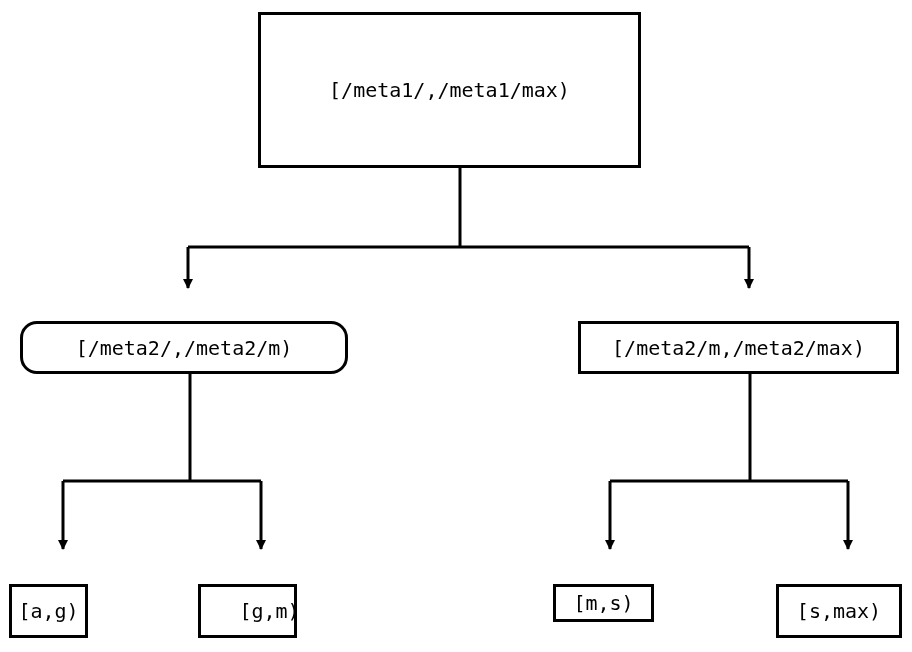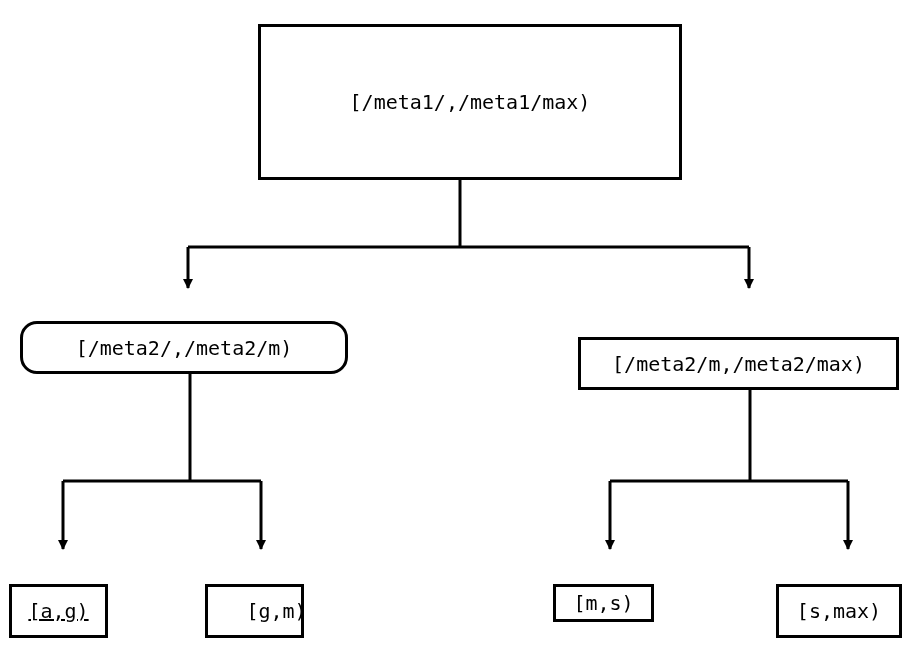--- a/index.html
+++ b/index.html
@@ -43,49 +43,47 @@
     font-family: "DejaVu Sans Mono", "Liberation Mono", monospace;
     font-size: 20px;
     line-height: 1;
     letter-spacing: 0px;
     white-space: pre;
     color: #000000;
   }
   
   #node-root {
     left: 258px;
-    top: 24px;
-    width: 424px;
+    top: 12px;
+    width: 383px;
     height: 156px;
   }
   
   #node-meta2-low {
     left: 20px;
     top: 321px;
     width: 328px;
     height: 53px;
     border-radius: 17px;
   }
   #node-meta2-high {
     left: 578px;
     top: 321px;
     width: 321px;
     height: 53px;
-    margin-top: 16px;
   }
   
   #node-leaf-ag {
     left: 9px;
     top: 584px;
-    width: 99px;
+    width: 79px;
     height: 54px;
-    text-decoration: underline;
   }
   #node-leaf-gm {
-    left: 205px;
+    left: 198px;
     top: 584px;
     width: 99px;
     height: 54px;
     padding-left: 44px;
   }
   #node-leaf-ms {
     left: 553px;
     top: 584px;
     width: 101px;
     height: 38px;

